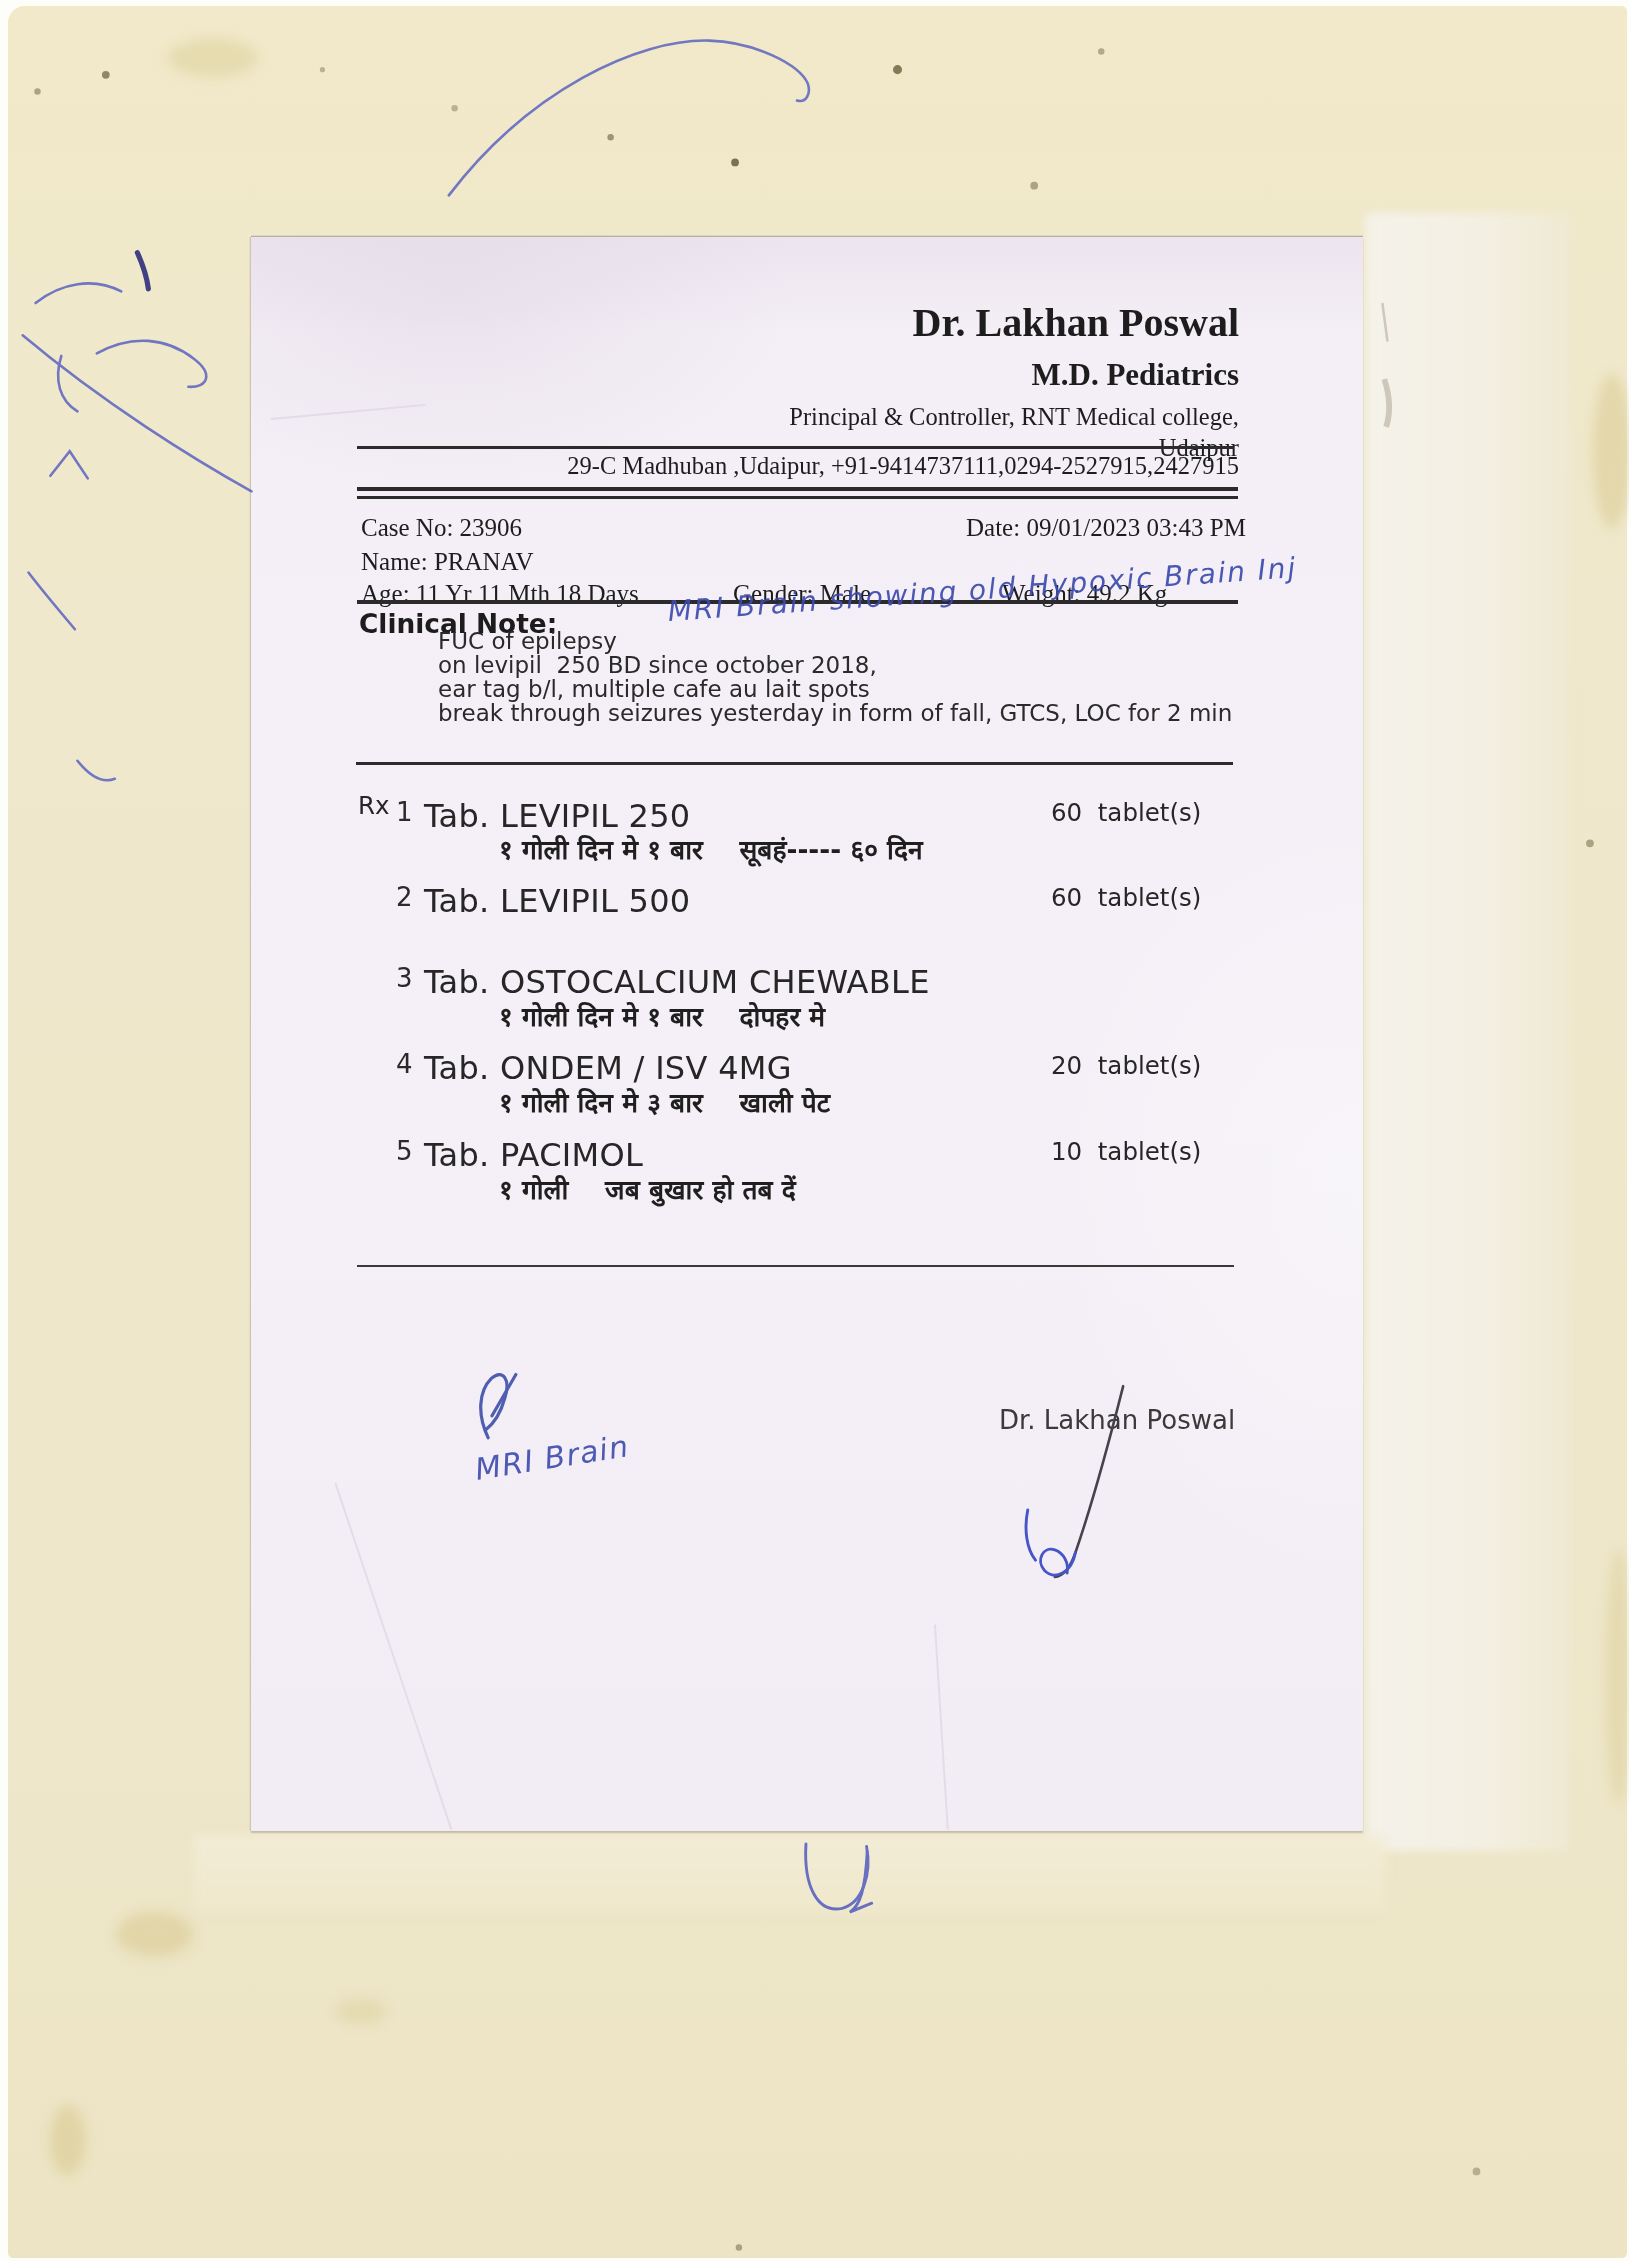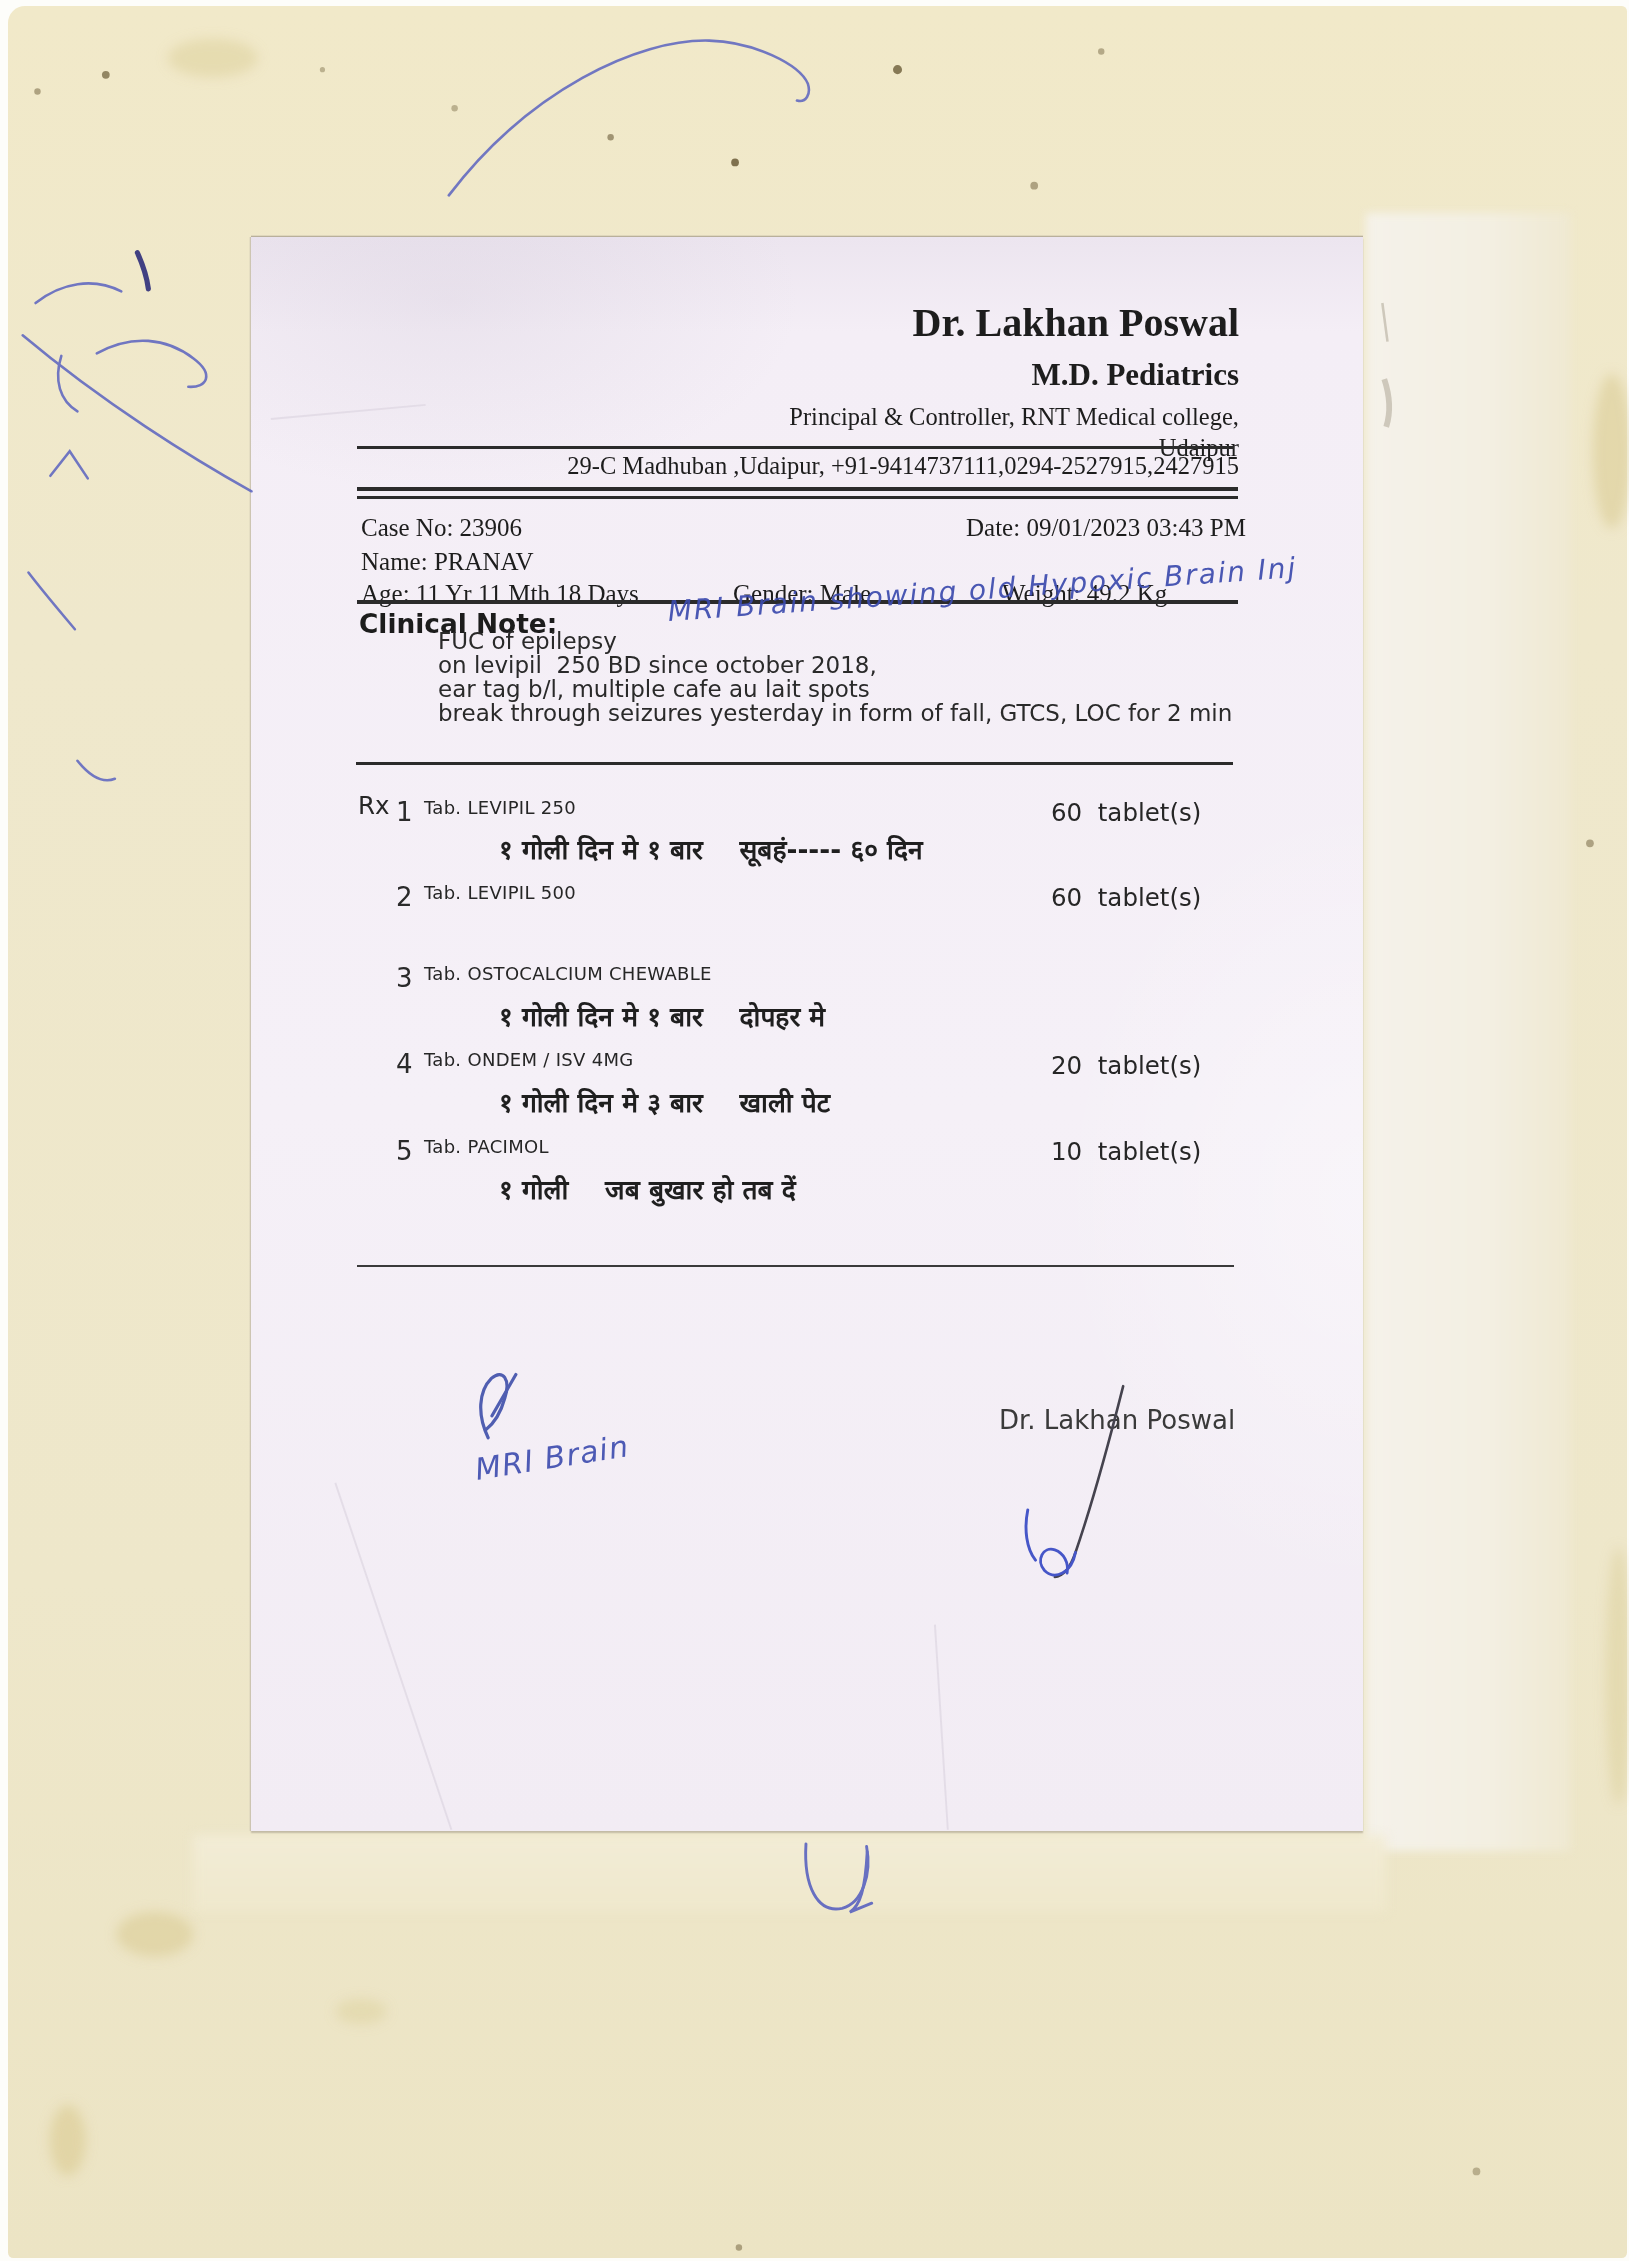--- a/index.html
+++ b/index.html
@@ -28,21 +28,21 @@
   .hdr-name{right:124px;top:62px;font-size:40px;font-weight:700;}
   .hdr-deg{right:124px;top:120px;font-size:31px;font-weight:700;}
   .hdr-desig{right:124px;top:166px;font-size:24.5px;}
   .hdr-city{right:124px;top:197px;font-size:24.5px;}
   .addr{right:124px;top:215px;font-size:24.5px;}
   .lbl38{font-size:25px;}
   .clin-label{left:108px;top:371px;font-size:26.4px;font-weight:700;color:#1c1c1c;}
   .clin-lines{left:187px;top:392px;font-size:23px;line-height:24px;color:#2a2a2a;}
   .rx-label{left:107px;top:530px;font-size:24.5px;margin-top:24px;}
   .med-no{font-size:26px;color:#2a2a2a;}
-  .med-name{font-size:18px;color:#262626;letter-spacing:0.3px;text-align:center;}
+  .med-name{font-size:32px;color:#262626;letter-spacing:0.3px;text-align:center;}
   .qty{font-size:24.5px;color:#262626;}
   .hindi{font-size:26.4px;font-weight:700;color:#1f1f1f;font-family:"DejaVu Sans",sans-serif;margin-left:48px;}
   .handw{font-family:"DejaVu Sans",sans-serif;font-style:italic;color:#3c4bae;}
   .clin-handw{left:418px;top:358px;font-size:28px;letter-spacing:1.9px;transform:rotate(-4deg);
               transform-origin:left bottom;opacity:.92;}
   .foot-handw{left:227px;top:1215px;font-size:30px;letter-spacing:1.3px;transform:rotate(-9deg);
               transform-origin:left bottom;opacity:.9;}
   .sig-name{left:748px;top:1168px;font-size:26px;color:#3a3a3a;font-family:"DejaVu Sans",sans-serif;}
   svg.overlay{position:absolute;left:0;top:0;pointer-events:none;}
 </style>

